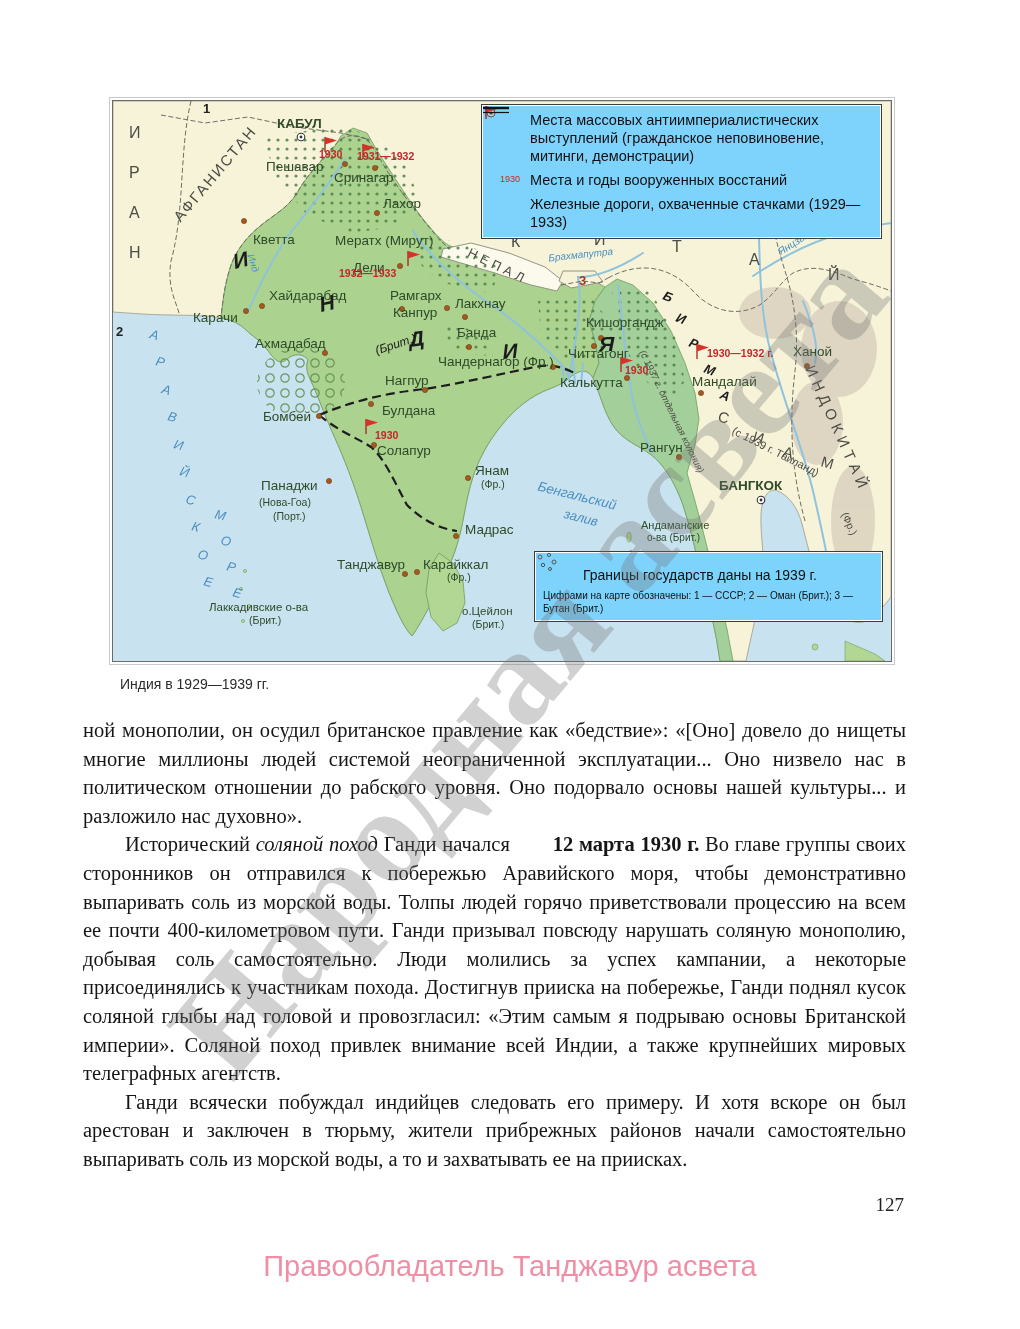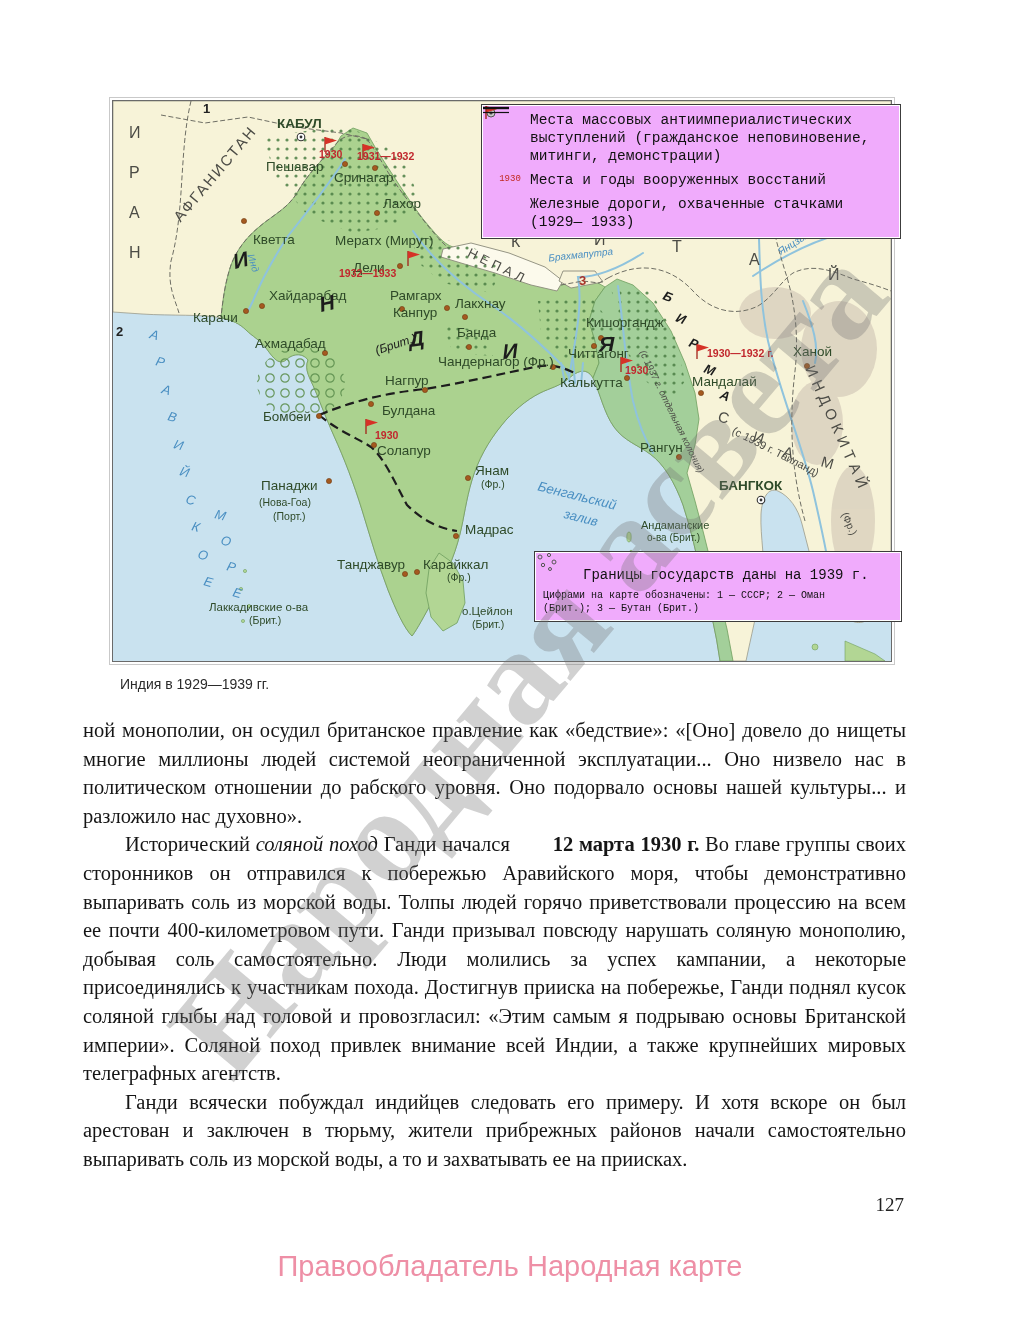--- a/index.html
+++ b/index.html
@@ -1,22 +1,22 @@
 <!DOCTYPE html>
 <html><head>
 <meta charset="utf-8">
 <style>
   html,body{margin:0;padding:0;background:#e8e8e8;}
   .page{position:relative;width:1020px;height:1329px;background:#ffffff;overflow:hidden;
         font-family:"Liberation Sans",sans-serif;}
   .map-wrap{position:absolute;left:112px;top:100px;width:778px;height:560px;
         border:1.5px solid #6a6a6a;outline:1px solid #c9c9c9;outline-offset:2px;background:#c9e2ef;}
   .map-wrap svg{position:absolute;left:0;top:0;}
-  .legend{position:absolute;background:#f0abfc;border:1.5px solid #3c3c3c;box-shadow:0 0 0 1px #fff inset;
-        padding:7px 22px 6px 8px;font-size:14.5px;line-height:1.24;color:#111;font-family:Liberation Mono, monospace;}
+  .legend{position:absolute;background:#7dd3fc;border:1.5px solid #3c3c3c;box-shadow:0 0 0 1px #fff inset;
+        padding:7px 3px 6px 8px;font-size:14.5px;line-height:1.24;color:#111;}
   .legend-top{left:368px;top:3px;width:388px;}
   .legend-bottom{left:421px;top:450px;width:336px;font-size:14px;}
   .lrow{display:flex;align-items:flex-start;margin-bottom:6px;}
   .lrow:last-child{margin-bottom:0;align-items:center;}
   .licon{flex:0 0 40px;display:flex;flex-direction:column;align-items:center;padding-top:2px;}
   .licon .flag-year{color:#c22a22;font-size:9px;line-height:1;margin-top:1px;}
   .ltext{flex:1;}
   .lnote{margin-top:5px;font-size:10px;line-height:1.25;}
   .caption{position:absolute;left:120px;top:676px;font-size:14px;color:#2b2b2b;}
   #article{position:absolute;left:83px;top:716px;width:823px;font-family:"Liberation Serif",serif;
@@ -368,15 +368,15 @@
 
   <div class="caption">Индия в 1929—1939 гг.</div>
 
   <div id="article">
       <p class=""><span class="">ной монополии, он осудил британское правление как «бедствие»: «[Оно] довело до нищеты многие миллионы людей системой неограниченной эксплуатации... Оно низвело нас в политическом отношении до рабского уровня. Оно подорвало основы нашей культуры... и разложило нас духовно».</span></p>
       <p class="ind"><span class="">Исторический </span><span class="seg-i ">соляной поход</span><span class=""> Ганди начался </span><span class="seg-b">12 марта 1930 г.</span><span class=""> Во главе группы своих сторонников он отправился к побережью Аравийского моря, чтобы демонстративно выпаривать соль из морской воды. Толпы людей горячо приветствовали процессию на всем ее почти 400-километровом пути. Ганди призывал повсюду нарушать соляную монополию, добывая соль самостоятельно. Люди молились за успех кампании, а некоторые присоединялись к участникам похода. Достигнув прииска на побережье, Ганди поднял кусок соляной глыбы над головой и провозгласил: «Этим самым я подрываю основы Британской империи». Соляной поход привлек внимание всей Индии, а также крупнейших мировых телеграфных агентств.</span></p>
       <p class="ind"><span class="">Ганди всячески побуждал индийцев следовать его примеру. И хотя вскоре он был арестован и заключен в тюрьму, жители прибрежных районов начали самостоятельно выпаривать соль из морской воды, а то и захватывать ее на приисках.</span></p>
     </div>
 
   <div class="pagenum">127</div>
-  <div class="footer">Правообладатель Народная карте</div>
+  <div class="footer">Правообладатель Танджавур асвета</div>
   <div class="watermark">Народная асвета</div>
 </div>
 
 </body></html>

